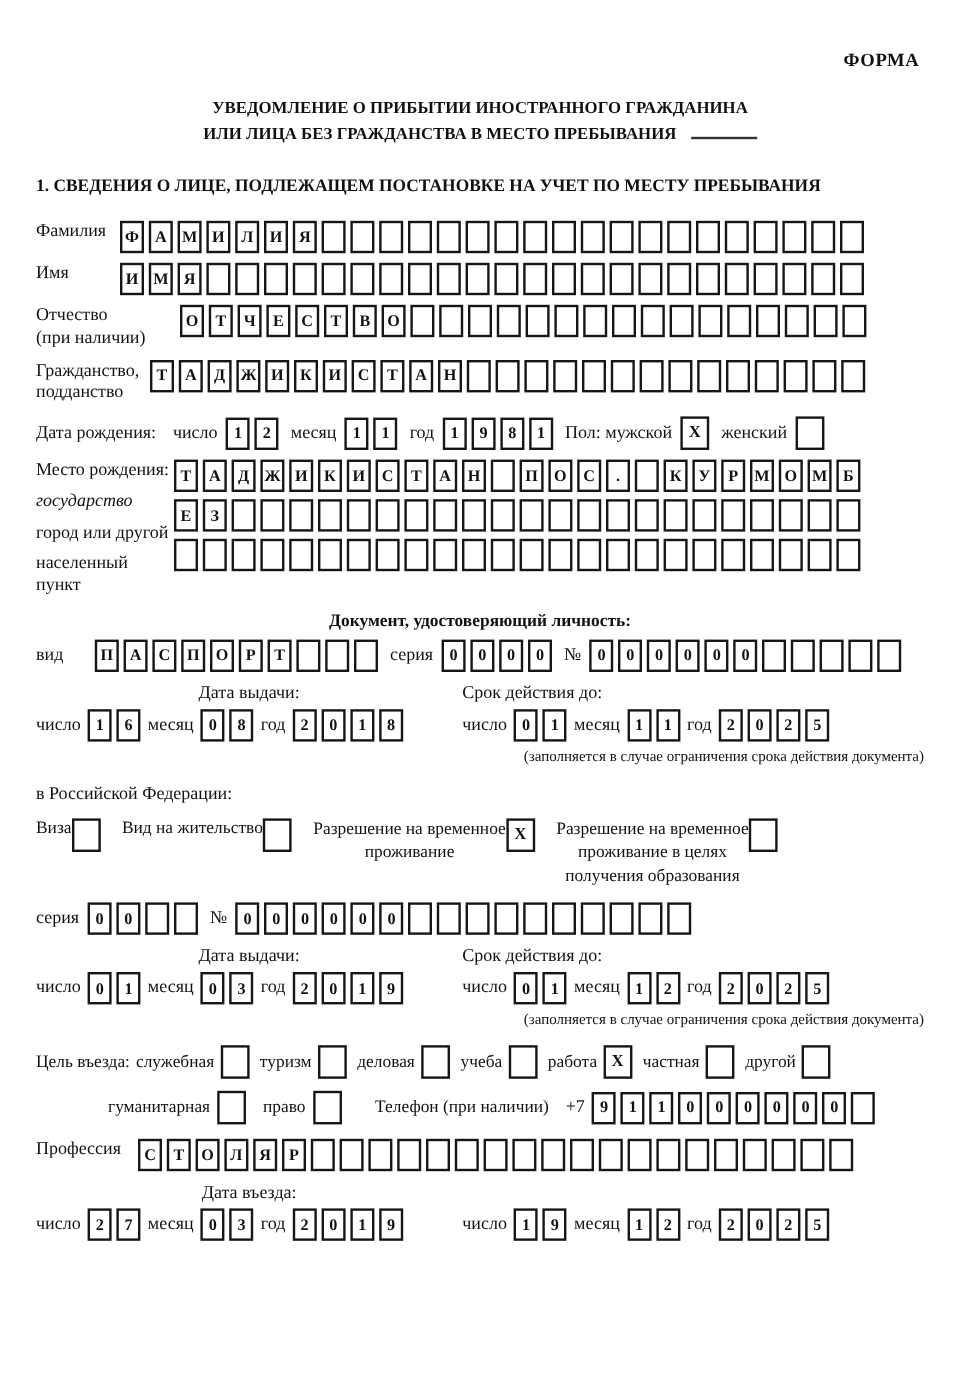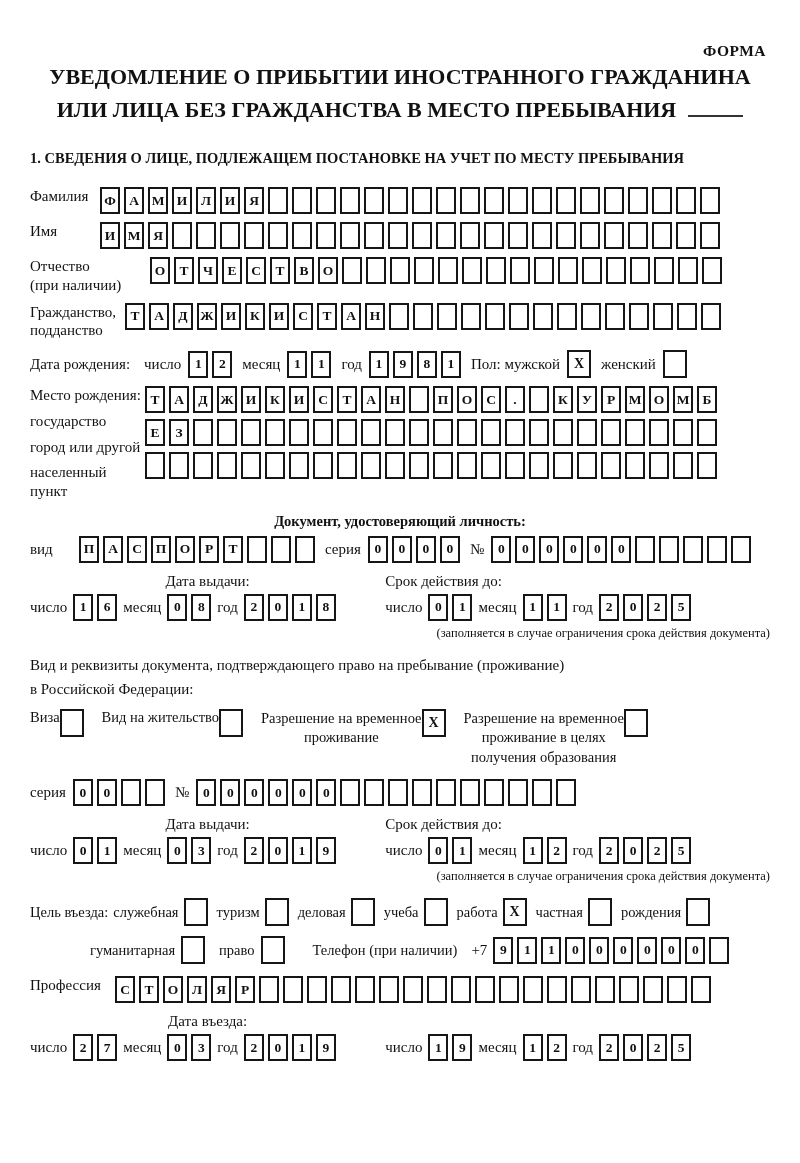--- a/index.html
+++ b/index.html
@@ -3,21 +3,21 @@
 <meta charset="utf-8">
 <style>
   html,body{margin:0;padding:0;background:#fff;}
   body{width:800px;min-height:1163px;color:#111;font-family:"Liberation Serif",serif;font-size:15px;}
   .page{padding:26px 30px 20px 30px;box-sizing:border-box;width:800px;}
 
   .appendix{margin-left:588px;font-size:13.5px;line-height:1.32;}
   .appendix .ed{margin-top:5px;}
   .forma{margin-top:16px;text-align:right;font-weight:bold;font-size:15.5px;padding-right:4px;letter-spacing:.5px;}
 
-  .title{text-align:center;font-weight:bold;font-size:22px;line-height:1.5;}
+  .title{margin-top:20px;text-align:center;font-weight:bold;font-size:14px;line-height:1.5;}
   .blank-line{display:inline-block;width:55px;border-bottom:2px solid #333;height:13px;margin-left:12px;}
 
   .sec-heading{margin-top:24px;font-weight:bold;font-size:14.5px;white-space:nowrap;}
 
   .frow{display:flex;align-items:flex-start;margin-top:8px;}
   .flabel{flex:none;line-height:1.25;}
   .w70{width:70px;}  .w120{width:120px;} .w95{width:95px;} .w115{width:115px;} .w85{width:85px;}
 
   .cells{display:flex;gap:4px;flex:none;}
   .cell{width:16px;height:23px;border:2px solid #161616;flex:none;display:flex;align-items:center;justify-content:center;
@@ -225,21 +225,21 @@
       </span>
     <span class="t">Пол: мужской</span>
     <span class="chk">X</span>
     <span class="t" style="margin-left:10px;">женский</span>
     <span class="chk"></span>
   </div>
 
   <div class="frow">
     <div class="flabel w115">
       <div style="margin-bottom:7px;">Место рождения:</div>
-      <div style="margin-bottom:7px;">государство</div>
+      <div style="margin-bottom:7px;font-style:italic;">государство</div>
       <div style="margin-bottom:7px;">город или другой</div>
       <div>населенный пункт</div>
     </div>
     <div class="stack">
       <div class="cells">
           <span class="cell">Т</span>
           <span class="cell">А</span>
           <span class="cell">Д</span>
           <span class="cell">Ж</span>
           <span class="cell">И</span>
@@ -401,21 +401,20 @@
             <span class="cell">0</span>
             <span class="cell">2</span>
             <span class="cell">5</span>
           </span>
     </div>
       </div>
   </div>
   <div class="note">(заполняется в случае ограничения срока действия документа)</div>
 
   <div class="intro">
-    <div>Вид и реквизиты документа, подтверждающего право на пребывание (проживание)</div>
     <div>в Российской Федерации:</div>
   </div>
 
   <div class="permits">
     <div class="pitem">
       <span>Виза</span>
       <span class="chk"></span>
     </div>
     <div class="pitem">
       <span>Вид на жительство</span>
@@ -524,21 +523,21 @@
     <span class="t">туризм</span>
     <span class="chk"></span>
     <span class="t">деловая</span>
     <span class="chk"></span>
     <span class="t">учеба</span>
     <span class="chk"></span>
     <span class="t">работа</span>
     <span class="chk">X</span>
     <span class="t">частная</span>
     <span class="chk"></span>
-    <span class="t">рождения</span>
+    <span class="t">другой</span>
     <span class="chk"></span>
   </div>
 
   <div class="purpose2">
     <span class="t">гуманитарная</span>
     <span class="chk"></span>
     <span class="t">право</span>
     <span class="chk"></span>
     <span class="t phone-lbl">Телефон (при наличии)</span>
     <span class="t prefix">+7</span>

